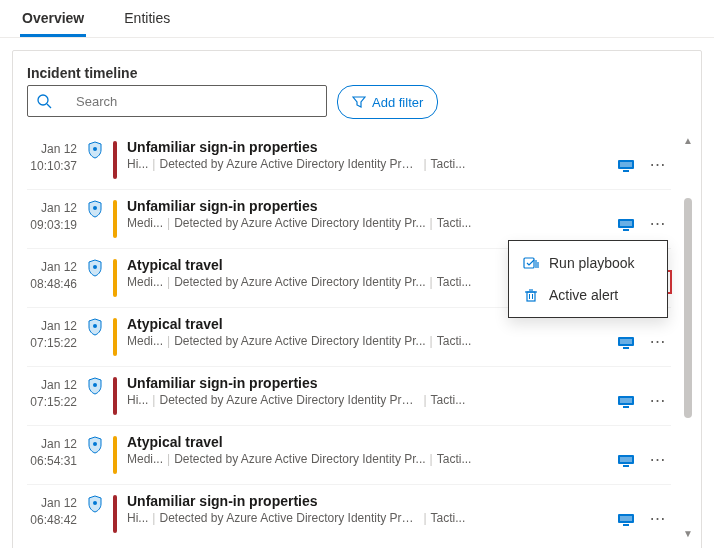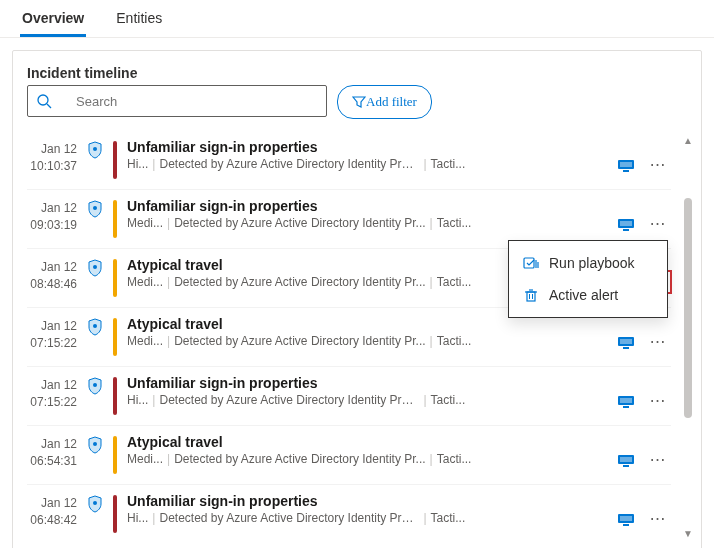--- a/index.html
+++ b/index.html
@@ -11,21 +11,21 @@
     background: #fff;
     width: 714px;
     height: 548px;
     overflow: hidden;
     position: relative;
   }
   .tabs {
     display: flex;
     border-bottom: 1px solid #edebe9;
     padding: 0 20px;
-    gap: 28px;
+    gap: 36px;
   }
   .tab {
     padding: 10px 2px 8px;
     font-size: 14px;
     cursor: pointer;
     color: #323130;
     border-bottom: 3px solid transparent;
   }
   .tab.active {
     font-weight: 600;
@@ -60,29 +60,29 @@
   }
   .search input {
     border: none;
     outline: none;
     flex: 1;
     font-size: 13px;
   }
   .addfilter {
     display: inline-flex;
     align-items: center;
+    gap: 6px;
     height: 30px;
     padding: 16px 14px;
     border: 1px solid #0078d4;
     border-radius: 16px;
     color: #0078d4;
     background: #fff;
     cursor: pointer;
     font-size: 13px;
-    font-family: Liberation Serif, serif;
   }
   .timeline-wrap {
     position: relative;
     display: flex;
   }
   .timeline {
     flex: 1;
     padding-right: 10px;
   }
   .row {

